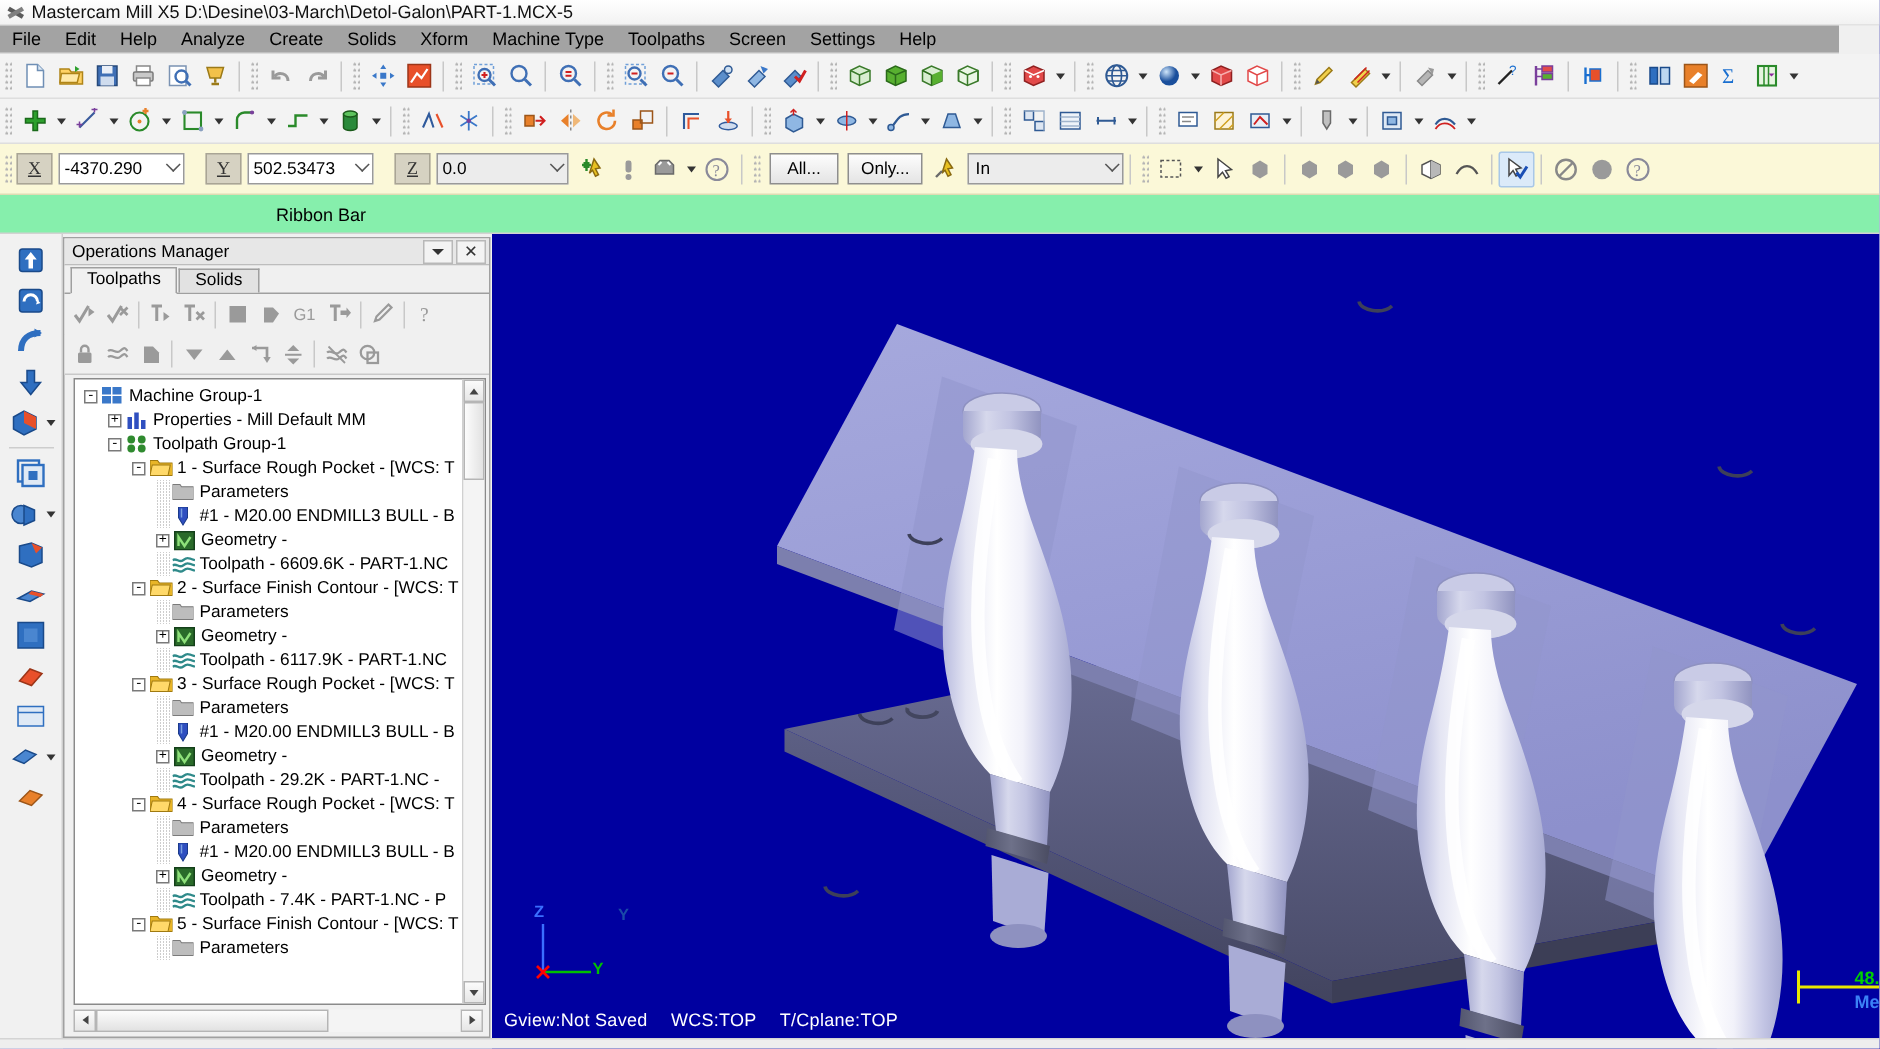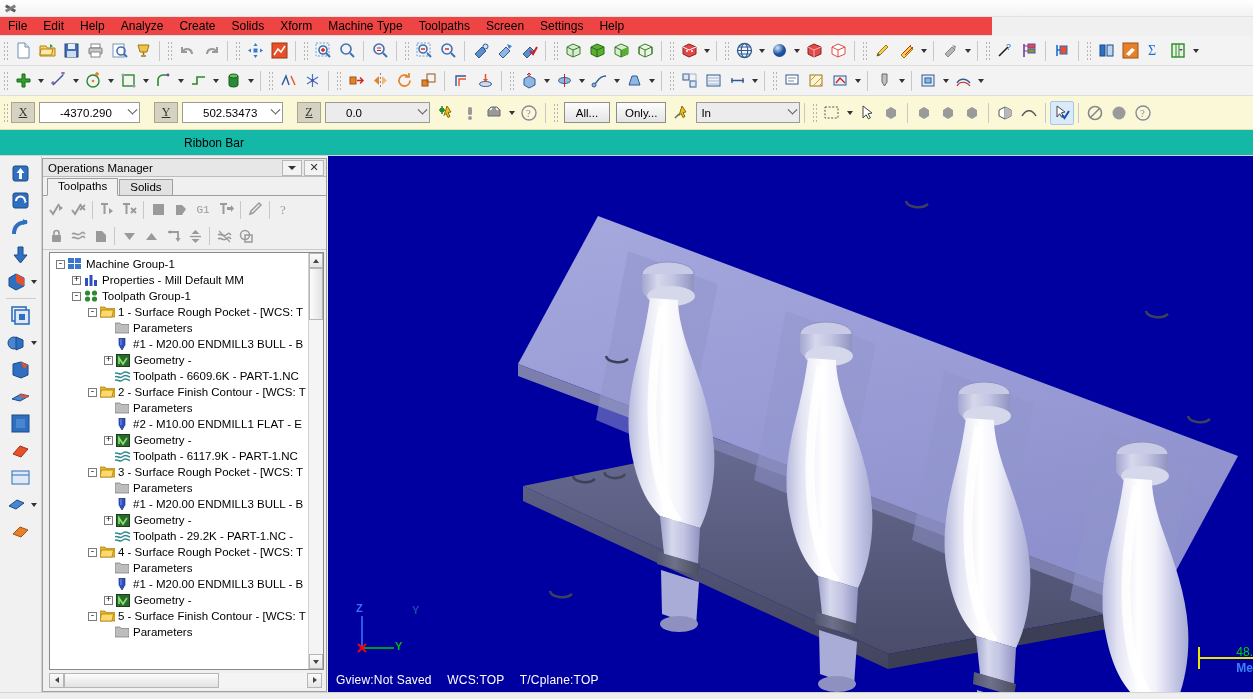--- a/index.html
+++ b/index.html
@@ -27,22 +27,22 @@
   .titlebar .app-ico::before, .titlebar .app-ico::after {
     content: ""; position: absolute; background: #5a5a5a;
     width: 11px; height: 3px; top: 5px; left: 1px;
   }
   .titlebar .app-ico::before { transform: rotate(30deg); }
   .titlebar .app-ico::after { transform: rotate(-30deg); background:#7f7f7f; }
   .title-text { font-size: 12px; color: #111; white-space: nowrap; }
 
   
   .menubar {
-    position: absolute; left: 0; top: 17px; width: 992px; height: 19px;
-    background: #ef4444; display: flex; align-items: center;
+    position: absolute; left: 0; top: 17px; width: 1226px; height: 19px;
+    background: #a3a3a3; display: flex; align-items: center;
     border-bottom: 1px solid #dcdcdc;
   }
   .menu-item {
     padding: 1px 8px; font-size: 12px; color: #000; cursor: default;
     white-space: nowrap;
   }
 
   
   .toolbar {
     position: absolute; left: 0; width: 1253px; height: 30px;
@@ -89,21 +89,20 @@
     text-decoration: underline;
   }
   .coord-box {
     height: 21px; background: #fff; border: 1px solid #9a9a9a;
     display: flex; align-items: center; margin-left: 4px; flex: 0 0 auto;
   }
   .coord-box input {
     border: 0; outline: 0; height: 17px; padding: 0 3px; font-size: 11.5px;
     font-family: "Liberation Sans", sans-serif; background: transparent;
     color: #000;
-    margin-left: 17px;
   }
   .cb-x input { width: 68px; }
   .cb-y input { width: 68px; }
   .cb-z { background: #ececec; }
   .cb-z input { width: 72px; background: transparent; }
   .chev {
     width: 14px; height: 19px; display: flex; align-items: center;
     justify-content: center; flex: 0 0 auto;
   }
   .chev::after {
@@ -120,21 +119,21 @@
   .sel-box {
     height: 21px; width: 104px; background: #ececec; border: 1px solid #9a9a9a;
     display: flex; align-items: center; margin-left: 3px; flex: 0 0 auto;
     font-size: 11.5px; padding-left: 4px; color: #000;
   }
   .sel-box .chev { margin-left: auto; }
 
   
   .ribbon-strip {
     position: absolute; left: 0; top: 130px; width: 1253px; height: 26px;
-    background: #14b8a6; border-bottom: 1px solid #d2d2d2;
+    background: #86efac; border-bottom: 1px solid #d2d2d2;
     display: flex; align-items: center;
   }
   .ribbon-strip .lbl { margin-left: 184px; font-size: 12px; color: #000; }
 
   
   .vsidebar {
     position: absolute; left: 0; top: 156px; width: 42px; height: 543px;
     background: #f1f1f1; border-right: 1px solid #cfcfcf;
     display: flex; flex-direction: column; align-items: center;
     padding-top: 4px; overflow: hidden;
@@ -273,37 +272,38 @@
   .statusline {
     position: absolute; left: 8px; bottom: 12px;
     color: #ffffff; font-size: 12px; font-weight: normal; white-space: nowrap;
     letter-spacing: 0.2px;
   }
   .statusline span { margin-right: 12px; }
   .axis-triad { position: absolute; left: 22px; bottom: 42px; width: 70px; height: 55px; }
   .ax-label { position: absolute; font-size: 11px; font-weight: bold; }
   .scalebar { position: absolute; right: 0px; bottom: 18px; width: 60px; height: 40px; }
   .scale-val { position: absolute; right: 0; top: 4px; color: #00d000;
-               font-size: 12px; font-weight: normal; white-space: nowrap; }
+               font-size: 12px; font-weight: bold; white-space: nowrap; }
   .scale-unit { position: absolute; right: 0; top: 20px; color: #3b82f6;
                 font-size: 12px; font-weight: bold; white-space: nowrap; }
 
   
   .bottom-strip {
     position: absolute; left: 0; bottom: 0; width: 1253px; height: 7px;
     background: #eeeeee; border-top: 1px solid #d4d4d4;
   }
 </style>
 </head>
 <body>
 
 <div id="app">
 
   <div class="titlebar">
     <div class="app-ico"></div>
+    <div class="title-text">Mastercam Mill X5  D:\Desine\03-March\Detol-Galon\PART-1.MCX-5</div>
   </div>
 
   <div class="menubar" id="menubar">
       <div class="menu-item">File</div>
       <div class="menu-item">Edit</div>
       <div class="menu-item">Help</div>
       <div class="menu-item">Analyze</div>
       <div class="menu-item">Create</div>
       <div class="menu-item">Solids</div>
       <div class="menu-item">Xform</div>
@@ -1071,21 +1071,21 @@
           <svg width="17" height="17" viewBox="0 0 17 17">
             <rect x="3" y="3" width="11" height="11" fill="#9a9a9a"></rect>
           </svg>
         </div>
       <div class="obtn">
           <svg width="17" height="17" viewBox="0 0 17 17">
             <path d="M4 4h6l4 4-4 6H4z" fill="#9a9a9a"></path>
           </svg>
         </div>
       <div class="obtn" style="width:24px">
-          <span style="font-size:11px;color:#9a9a9a;font-family:Liberation Mono, monospace">G1</span>
+          <span style="font-size:11px;color:#9a9a9a;font-family:Liberation Sans, sans-serif">G1</span>
         </div>
       <div class="obtn">
           <svg width="17" height="17" viewBox="0 0 17 17">
             <path d="M2 3h7M5.5 3v10" stroke="#9a9a9a" stroke-width="2"></path>
             <path d="M9 6h4v-2l3 3.5-3 3.5v-2H9z" fill="#9a9a9a"></path>
           </svg>
         </div>
       <div class="osep"></div>
       <div class="obtn">
           <svg width="17" height="17" viewBox="0 0 17 17">
@@ -1255,57 +1255,95 @@
           <div class="tnode" style="padding-left: 52px;">
             <div class="dots"></div>
             <div class="tico">
               <svg width="14" height="12" viewBox="0 0 14 12">
                 <path d="M0 1h5l1 1.5h8V11H0z" fill="#bdbdbd" stroke="#7a7a7a" stroke-width="0.7"></path>
               </svg>
             </div>
             <div class="tlabel">Parameters</div>
           </div>
           <div class="tnode" style="padding-left: 52px;">
+            <div class="tgl">+</div>
+            <div class="tico">
+              <svg width="14" height="13" viewBox="0 0 14 13">
+                <rect x="0.5" y="0.5" width="13" height="12" fill="#2a6a2a" stroke="#14401a"></rect>
+                <path d="M3 10V4l4 6 4-6" stroke="#8ee07a" stroke-width="1.6" fill="none"></path>
+              </svg>
+            </div>
+            <div class="tlabel">Geometry -</div>
+          </div>
+          <div class="tnode" style="padding-left: 52px;">
+            <div class="dots"></div>
+            <div class="tico">
+              <svg width="15" height="12" viewBox="0 0 15 12">
+                <path d="M0 3.5c2.6-2 4.4 2 7 0s3-2 8 0M0 7c2.6-2 4.4 2 7 0s3-2 8 0M0 10.5c2.6-2 4.4 2 7 0s3-2 8 0" stroke="#2f8a8a" fill="none" stroke-width="1.5"></path>
+              </svg>
+            </div>
+            <div class="tlabel">Toolpath - 6117.9K - PART-1.NC</div>
+          </div>
+          <div class="tnode" style="padding-left: 36px;">
+            <div class="tgl">-</div>
+            <div class="tico">
+              <svg width="15" height="12" viewBox="0 0 15 12">
+                <path d="M0 1h5l1.2 1.6H15V11H0z" fill="#e8b528" stroke="#a07a10" stroke-width="0.7"></path>
+                <path d="M1.5 4h12l-1.5 7H0z" fill="#ffd96a" stroke="#a07a10" stroke-width="0.7"></path>
+              </svg>
+            </div>
+            <div class="tlabel">3 - Surface Rough Pocket - [WCS: T</div>
+          </div>
+          <div class="tnode" style="padding-left: 52px;">
+            <div class="dots"></div>
+            <div class="tico">
+              <svg width="14" height="12" viewBox="0 0 14 12">
+                <path d="M0 1h5l1 1.5h8V11H0z" fill="#bdbdbd" stroke="#7a7a7a" stroke-width="0.7"></path>
+              </svg>
+            </div>
+            <div class="tlabel">Parameters</div>
+          </div>
+          <div class="tnode" style="padding-left: 52px;">
             <div class="dots"></div>
             <div class="tico">
               <svg width="12" height="13" viewBox="0 0 12 13">
                 <path d="M3 0h6v7l-3 5-3-5z" fill="#2f4fc0" stroke="#1a3a8a" stroke-width="0.7"></path>
                 <path d="M5 1v6" stroke="#7aa0e0"></path>
               </svg>
             </div>
-            <div class="tlabel">#2 - M10.00 ENDMILL1 FLAT - E</div>
+            <div class="tlabel">#1 - M20.00 ENDMILL3 BULL - B</div>
           </div>
           <div class="tnode" style="padding-left: 52px;">
             <div class="tgl">+</div>
             <div class="tico">
               <svg width="14" height="13" viewBox="0 0 14 13">
                 <rect x="0.5" y="0.5" width="13" height="12" fill="#2a6a2a" stroke="#14401a"></rect>
                 <path d="M3 10V4l4 6 4-6" stroke="#8ee07a" stroke-width="1.6" fill="none"></path>
               </svg>
             </div>
             <div class="tlabel">Geometry -</div>
           </div>
           <div class="tnode" style="padding-left: 52px;">
             <div class="dots"></div>
             <div class="tico">
               <svg width="15" height="12" viewBox="0 0 15 12">
                 <path d="M0 3.5c2.6-2 4.4 2 7 0s3-2 8 0M0 7c2.6-2 4.4 2 7 0s3-2 8 0M0 10.5c2.6-2 4.4 2 7 0s3-2 8 0" stroke="#2f8a8a" fill="none" stroke-width="1.5"></path>
               </svg>
             </div>
-            <div class="tlabel">Toolpath - 6117.9K - PART-1.NC</div>
+            <div class="tlabel">Toolpath - 29.2K - PART-1.NC -</div>
           </div>
           <div class="tnode" style="padding-left: 36px;">
             <div class="tgl">-</div>
             <div class="tico">
               <svg width="15" height="12" viewBox="0 0 15 12">
                 <path d="M0 1h5l1.2 1.6H15V11H0z" fill="#e8b528" stroke="#a07a10" stroke-width="0.7"></path>
                 <path d="M1.5 4h12l-1.5 7H0z" fill="#ffd96a" stroke="#a07a10" stroke-width="0.7"></path>
               </svg>
             </div>
-            <div class="tlabel">3 - Surface Rough Pocket - [WCS: T</div>
+            <div class="tlabel">4 - Surface Rough Pocket - [WCS: T</div>
           </div>
           <div class="tnode" style="padding-left: 52px;">
             <div class="dots"></div>
             <div class="tico">
               <svg width="14" height="12" viewBox="0 0 14 12">
                 <path d="M0 1h5l1 1.5h8V11H0z" fill="#bdbdbd" stroke="#7a7a7a" stroke-width="0.7"></path>
               </svg>
             </div>
             <div class="tlabel">Parameters</div>
           </div>
@@ -1329,60 +1367,21 @@
             </div>
             <div class="tlabel">Geometry -</div>
           </div>
           <div class="tnode" style="padding-left: 52px;">
             <div class="dots"></div>
             <div class="tico">
               <svg width="15" height="12" viewBox="0 0 15 12">
                 <path d="M0 3.5c2.6-2 4.4 2 7 0s3-2 8 0M0 7c2.6-2 4.4 2 7 0s3-2 8 0M0 10.5c2.6-2 4.4 2 7 0s3-2 8 0" stroke="#2f8a8a" fill="none" stroke-width="1.5"></path>
               </svg>
             </div>
-            <div class="tlabel">Toolpath - 29.2K - PART-1.NC -</div>
-          </div>
-          <div class="tnode" style="padding-left: 36px;">
-            <div class="tgl">-</div>
-            <div class="tico">
-              <svg width="15" height="12" viewBox="0 0 15 12">
-                <path d="M0 1h5l1.2 1.6H15V11H0z" fill="#e8b528" stroke="#a07a10" stroke-width="0.7"></path>
-                <path d="M1.5 4h12l-1.5 7H0z" fill="#ffd96a" stroke="#a07a10" stroke-width="0.7"></path>
-              </svg>
-            </div>
-            <div class="tlabel">4 - Surface Rough Pocket - [WCS: T</div>
-          </div>
-          <div class="tnode" style="padding-left: 52px;">
-            <div class="dots"></div>
-            <div class="tico">
-              <svg width="14" height="12" viewBox="0 0 14 12">
-                <path d="M0 1h5l1 1.5h8V11H0z" fill="#bdbdbd" stroke="#7a7a7a" stroke-width="0.7"></path>
-              </svg>
-            </div>
-            <div class="tlabel">Parameters</div>
-          </div>
-          <div class="tnode" style="padding-left: 52px;">
-            <div class="dots"></div>
-            <div class="tico">
-              <svg width="12" height="13" viewBox="0 0 12 13">
-                <path d="M3 0h6v7l-3 5-3-5z" fill="#2f4fc0" stroke="#1a3a8a" stroke-width="0.7"></path>
-                <path d="M5 1v6" stroke="#7aa0e0"></path>
-              </svg>
-            </div>
-            <div class="tlabel">#1 - M20.00 ENDMILL3 BULL - B</div>
-          </div>
-          <div class="tnode" style="padding-left: 52px;">
-            <div class="tgl">+</div>
-            <div class="tico">
-              <svg width="14" height="13" viewBox="0 0 14 13">
-                <rect x="0.5" y="0.5" width="13" height="12" fill="#2a6a2a" stroke="#14401a"></rect>
-                <path d="M3 10V4l4 6 4-6" stroke="#8ee07a" stroke-width="1.6" fill="none"></path>
-              </svg>
-            </div>
-            <div class="tlabel">Geometry -</div>
+            <div class="tlabel">Toolpath - 7.4K - PART-1.NC - P</div>
           </div>
           <div class="tnode" style="padding-left: 36px;">
             <div class="tgl">-</div>
             <div class="tico">
               <svg width="15" height="12" viewBox="0 0 15 12">
                 <path d="M0 1h5l1.2 1.6H15V11H0z" fill="#e8b528" stroke="#a07a10" stroke-width="0.7"></path>
                 <path d="M1.5 4h12l-1.5 7H0z" fill="#ffd96a" stroke="#a07a10" stroke-width="0.7"></path>
               </svg>
             </div>
             <div class="tlabel">5 - Surface Finish Contour - [WCS: T</div>

